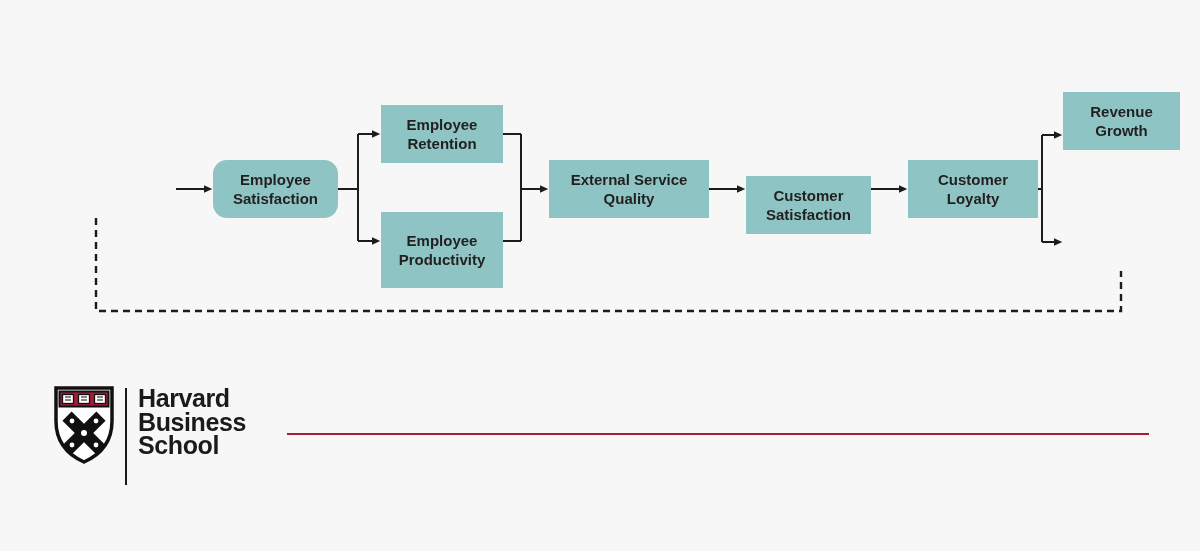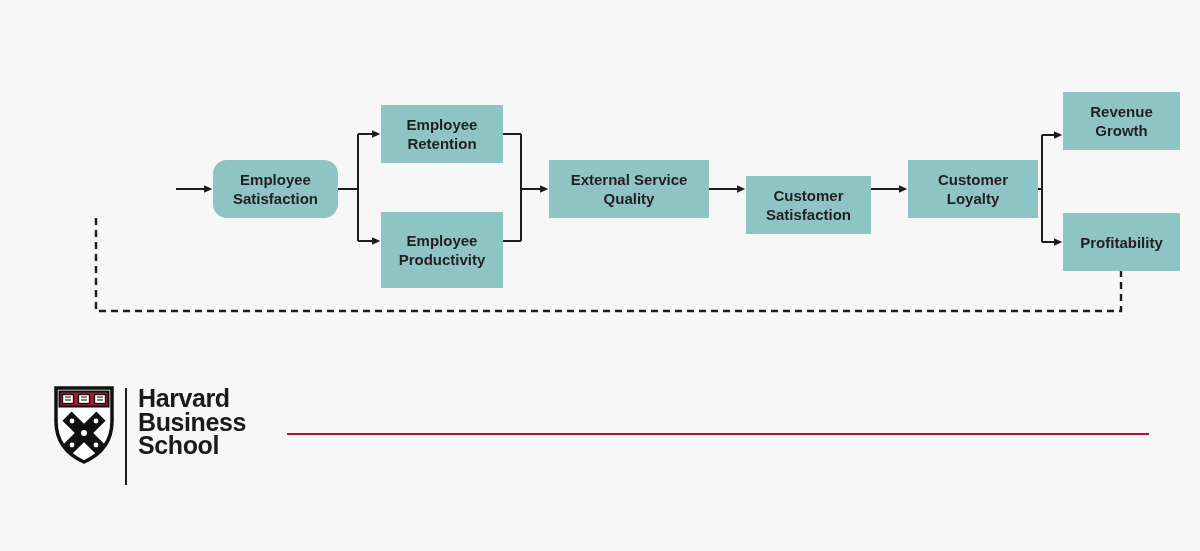--- a/index.html
+++ b/index.html
@@ -103,23 +103,20 @@
   </div>
   <div class="node n-cs">
     <span>Customer Satisfaction</span>
   </div>
   <div class="node n-cl">
     <span>Customer Loyalty</span>
   </div>
   <div class="node n-rg">
     <span>Revenue Growth</span>
   </div>
-  <div class="node n-pf">
-    <span>Profitability</span>
-  </div>
 
   <svg class="shield" viewBox="0 0 62 80" aria-hidden="true">
 
     <path d="M3,3 H59 V36 C59,56 49,69 31,77 C13,69 3,56 3,36 Z" fill="#ffffff" stroke="#111111" stroke-width="3.5"></path>
 
     <rect x="6.5" y="6.5" width="49" height="15" fill="#a41e35" stroke="#111111" stroke-width="2"></rect>
 
     <g fill="#ffffff" stroke="#111111" stroke-width="1.3">
       <rect x="9.5" y="9.5" width="11" height="9"></rect>
       <rect x="25.5" y="9.5" width="11" height="9"></rect>

